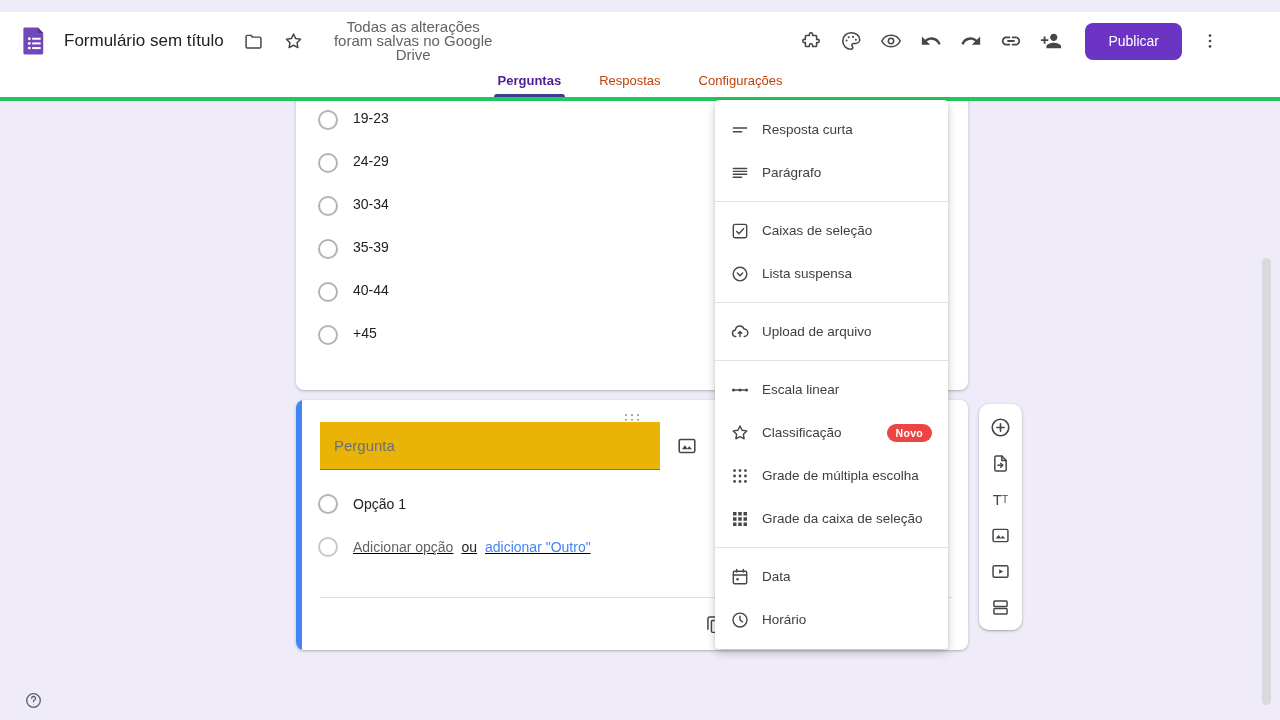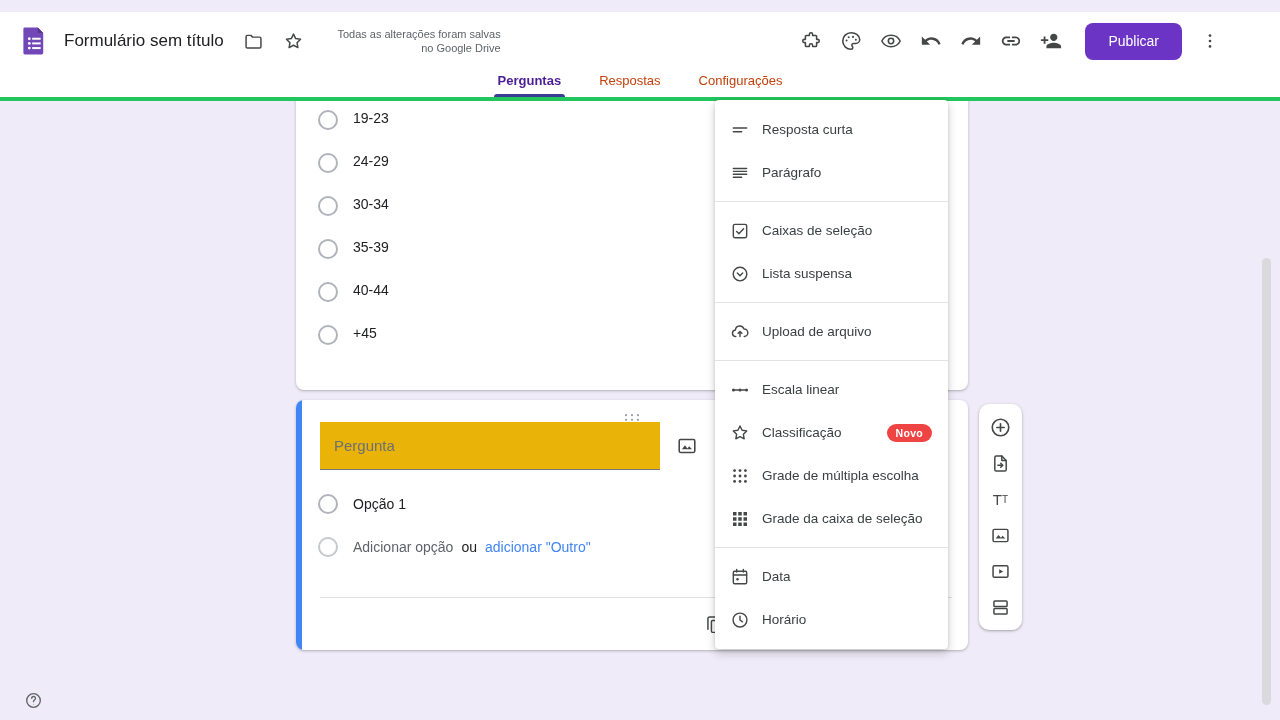--- a/index.html
+++ b/index.html
@@ -6,21 +6,21 @@
   html,body { width:1280px; height:720px; overflow:hidden; }
   body { font-family:"Liberation Sans", sans-serif; background:#f0ebf8; }
   .screen { position:relative; width:1280px; height:720px; }
 
   
   .app-header { position:absolute; top:12px; left:0; width:100%; height:89px; background:#fff; border-bottom:4px solid #22c55e; z-index:30; }
   .h-top { display:flex; align-items:center; height:58px; padding:0 50px 0 14px; }
   .icon-btn { width:40px; height:40px; border-radius:50%; display:flex; align-items:center; justify-content:center; background:none; border:none; cursor:pointer; flex:none; }
   .logo-btn { margin-right:10px; }
   .form-title { font-size:17px; color:#202124; margin-right:10px; white-space:nowrap; }
-  .save-status { font-size:11px; line-height:14px; color:#5f6368; max-width:175px; margin-left:12px; background:none; border:none; text-align:right; font-family:inherit; cursor:pointer; }
+  .save-status { font-size:15px; line-height:14px; color:#5f6368; max-width:175px; margin-left:12px; background:none; border:none; text-align:center; font-family:inherit; cursor:pointer; }
   .h-spacer { flex:1; }
   .publish-btn { background:#6c34c4; color:#fff; border:none; border-radius:8px; height:37px; padding:0 23px; font-size:14px; font-weight:500; font-family:inherit; margin:0 8px 0 14px; cursor:pointer; }
   .tabs { position:absolute; bottom:0; left:0; right:0; display:flex; justify-content:center; gap:30px; }
   .tab { position:relative; height:33px; display:flex; align-items:center; padding:0 4px; font-size:13px; color:#c2410c; background:none; border:none; font-family:inherit; cursor:pointer; }
   .tab.active { color:#4c1d95; font-weight:700; }
   .tab.active::after { content:""; position:absolute; left:0; right:0; bottom:0; height:3px; background:#3a3d95; border-radius:3px 3px 0 0; }
 
   
   .card { position:absolute; background:#fff; box-shadow:0 1px 2px rgba(60,64,67,.25), 0 1px 3px 1px rgba(60,64,67,.08); }
   .card-age { left:296px; top:89px; width:672px; height:301px; border-radius:0 0 8px 8px; overflow:hidden; padding-top:21px; }
@@ -31,21 +31,21 @@
   .partial-radio { position:absolute; top:-13px; left:22px; width:20px; height:20px; border:2px solid #b0b4ba; border-radius:50%; }
 
   .card-new { left:296px; top:400px; width:672px; height:250px; border-radius:8px; overflow:hidden; }
   .sel-bar { position:absolute; left:0; top:0; width:6px; height:100%; background:#4285f4; }
   .drag-handle { position:absolute; top:8px; left:50%; transform:translateX(-50%); cursor:grab; }
   .q-input { position:absolute; left:24px; top:22px; width:340px; height:48px; background:#eab308; border:none; border-bottom:1px solid #747775; font-size:15px; color:#202124; padding:0 14px; font-family:inherit; }
   .q-input::placeholder { color:#6b7075; }
   .img-btn { position:absolute; left:371px; top:26px; }
   .row-abs { position:absolute; left:22px; display:flex; align-items:center; }
   .row-opt1 { top:94px; }
-  .row-addopt { top:137px; }
+  .row-addopt { top:137px;text-decoration:underline; }
   .addopt-label { font-size:14px; color:#5f6368; background:none; border:none; font-family:inherit; cursor:text; }
   .ou-label { font-size:14px; color:#202124; margin:0 8px; }
   .add-other-link { font-size:14px; color:#4285f4; background:none; border:none; font-family:inherit; cursor:pointer; }
   .card2-divider { position:absolute; left:24px; right:16px; top:197px; height:1px; background:#e0e0e0; }
   .copy-btn { position:absolute; left:398px; top:204px; }
 
   
   .type-menu { position:absolute; left:715px; top:100px; width:233px; background:#fff; border-radius:4px; padding:8px 0;
     box-shadow:0 4px 10px rgba(0,0,0,.2), 0 0 3px rgba(0,0,0,.12); z-index:40; }
   .menu-item { display:flex; align-items:center; height:43px; padding:0 16px 0 15px; font-size:13.5px; color:#3c4043; cursor:pointer; }

